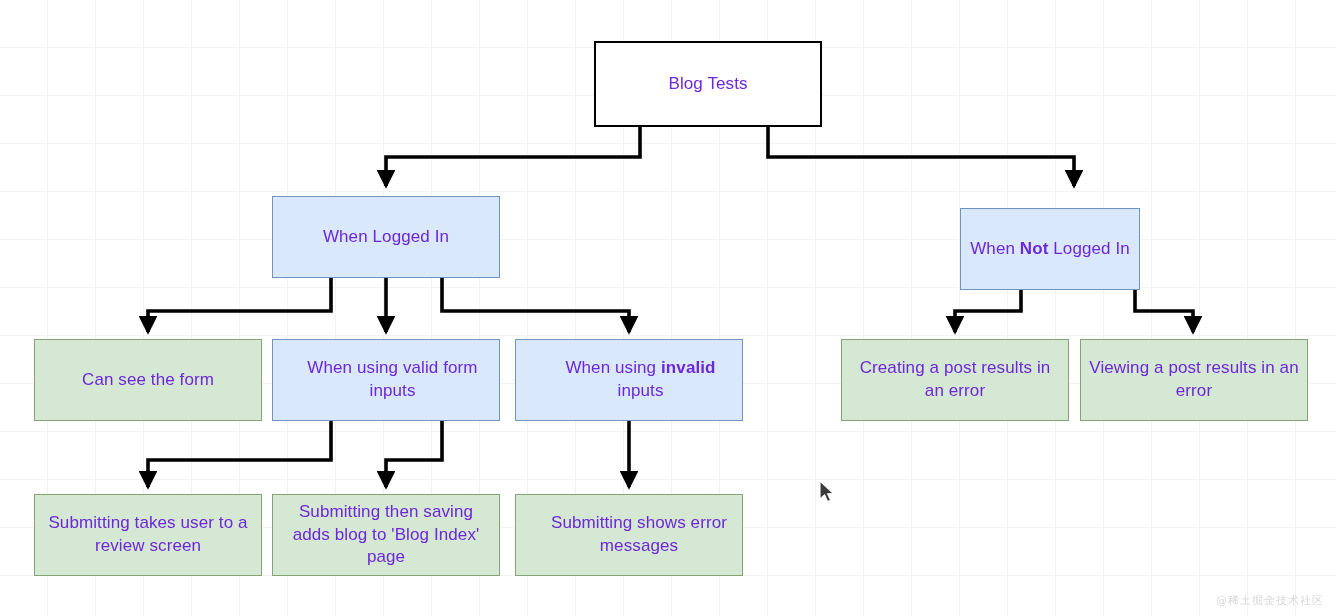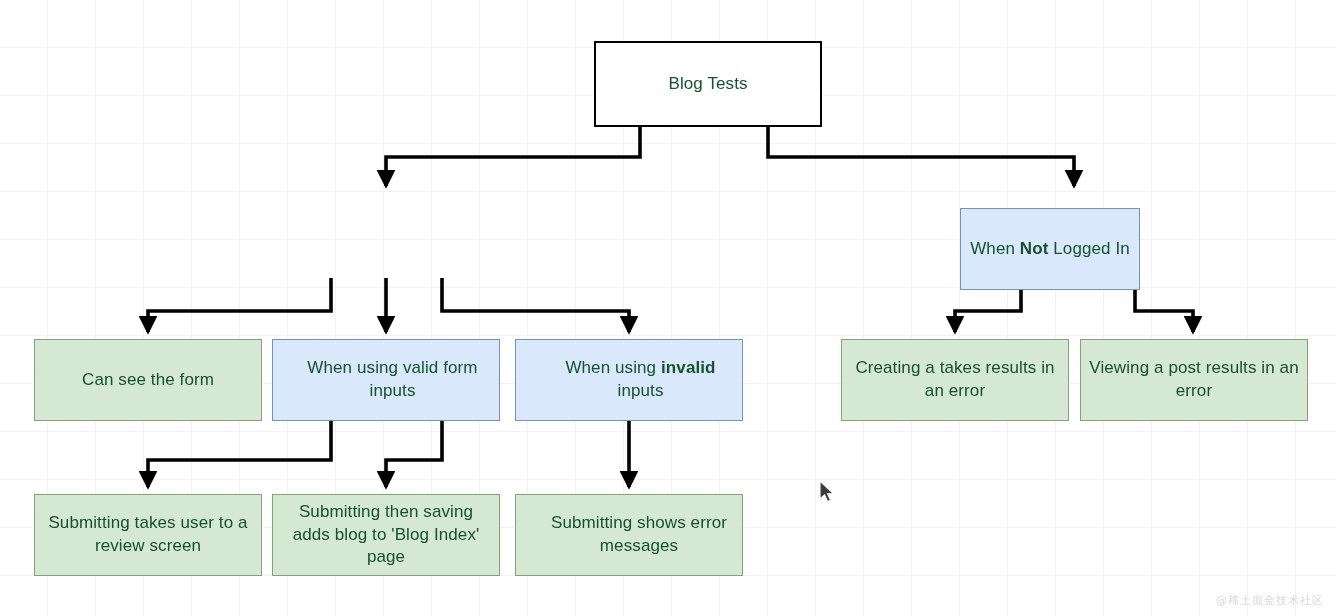--- a/index.html
+++ b/index.html
@@ -30,21 +30,21 @@
   .node-box {
     position: absolute;
     box-sizing: border-box;
     display: flex;
     align-items: center;
     justify-content: center;
     text-align: center;
     font-family: "Liberation Sans", sans-serif;
     font-size: 17px;
     line-height: 1.35;
-    color: #14532d;
+    color: #6d28d9;
     padding: 2px 8px;
     letter-spacing: 0.1px;
   }
   .node-root {
     background: #ffffff;
     border: 2.5px solid #000000;
   }
   .node-blue {
     background: #dae8fc;
     border: 1.5px solid #7193c4;
@@ -104,20 +104,25 @@
       <path d="M 442 420 L 442 460 L 386 460 L 386 487" marker-end="url(#arrow)"></path>
 
       <path d="M 629 420 L 629 487" marker-end="url(#arrow)"></path>
     </g>
   </svg>
 
   <div class="node-box node-root" style="left:594px; top:41px; width:228px; height:86px;">
     <span class="node-label">Blog Tests</span>
   </div>
 
+  <div class="node-box node-blue" style="left:272px; top:196px; width:228px; height:82px;">
+    <span class="node-label">
+      <span>When Logged In</span><b></b><span></span>
+    </span>
+  </div>
 
   <div class="node-box node-blue" style="left:960px; top:208px; width:180px; height:82px;">
     <span class="node-label">
       <span>When </span><b>Not</b><span> Logged In</span>
     </span>
   </div>
 
   <div class="node-box node-green" style="left:34px; top:339px; width:228px; height:82px;">
     <span class="node-label">Can see the form</span>
   </div>
@@ -128,21 +133,21 @@
     </span>
   </div>
 
   <div class="node-box node-blue" style="left:515px; top:339px; width:228px; height:82px;padding-left:31px;">
     <span class="node-label">
       <span>When using </span><b>invalid</b><span> inputs</span>
     </span>
   </div>
 
   <div class="node-box node-green" style="left:841px; top:339px; width:228px; height:82px;">
-    <span class="node-label">Creating a takes results in an error</span>
+    <span class="node-label">Creating a post results in an error</span>
   </div>
 
   <div class="node-box node-green" style="left:1080px; top:339px; width:228px; height:82px;">
     <span class="node-label">Viewing a post results in an error</span>
   </div>
 
   <div class="node-box node-green" style="left:34px; top:494px; width:228px; height:82px;">
     <span class="node-label">Submitting takes user to a review screen</span>
   </div>
 

